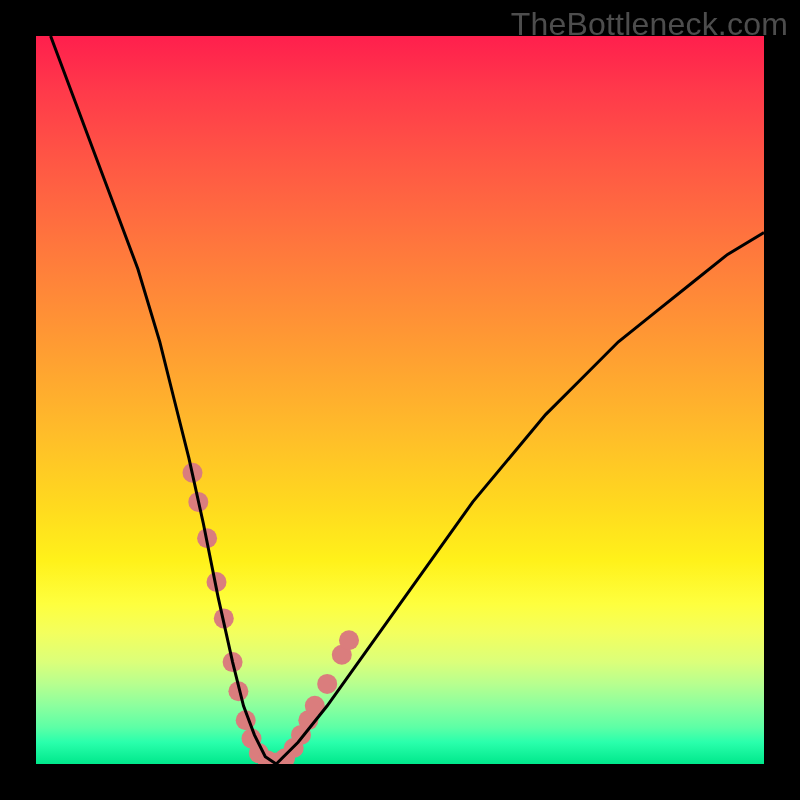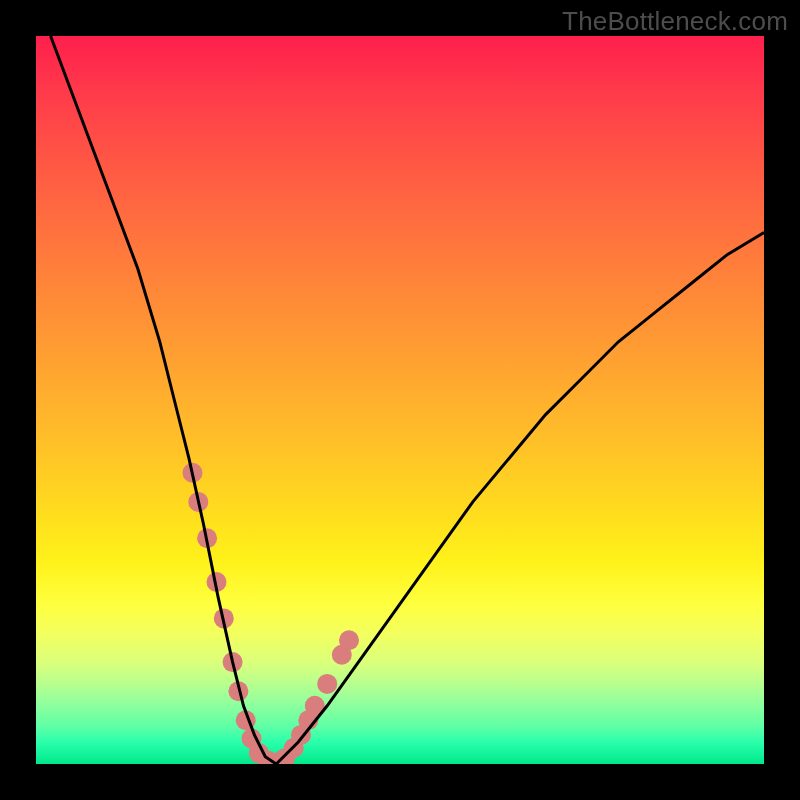--- a/index.html
+++ b/index.html
@@ -41,21 +41,21 @@
       #8cff9e 92%,
       #5cffa6 95%,
       #2affac 97%,
       #00e88b 100%);
   }
   .watermark {
     position: absolute;
     top: 6px;
     right: 12px;
     color: #4d4d4d;
-    font-size: 26px;
+    font-size: 32px;
     font-weight: 500;
     letter-spacing: 0.2px;
     user-select: none;
   }
   svg.curve {
     position: absolute;
     top: 0;
     left: 0;
   }
 </style>

